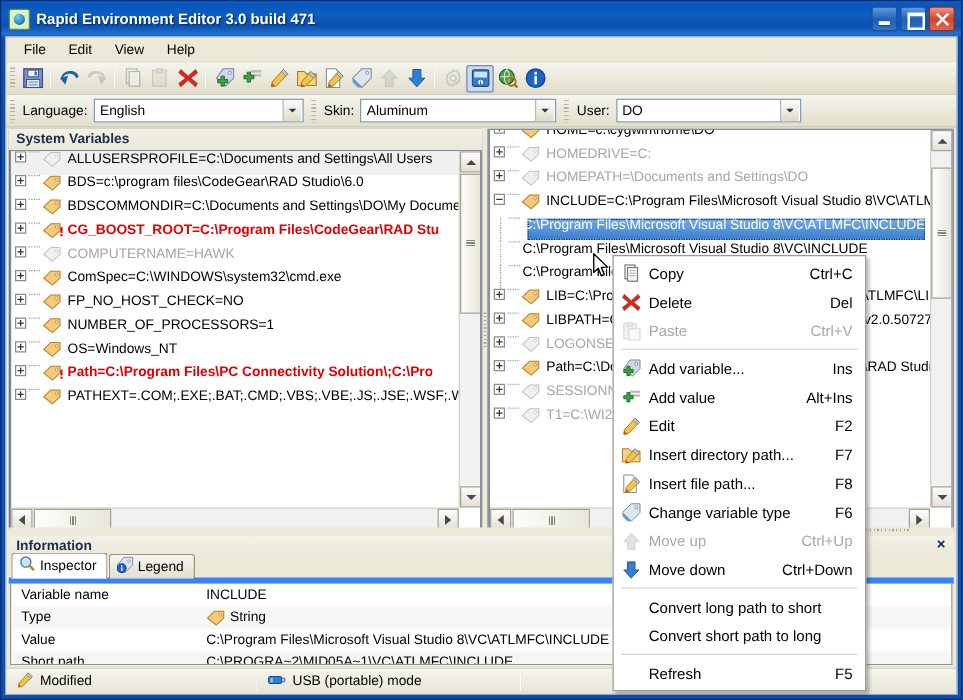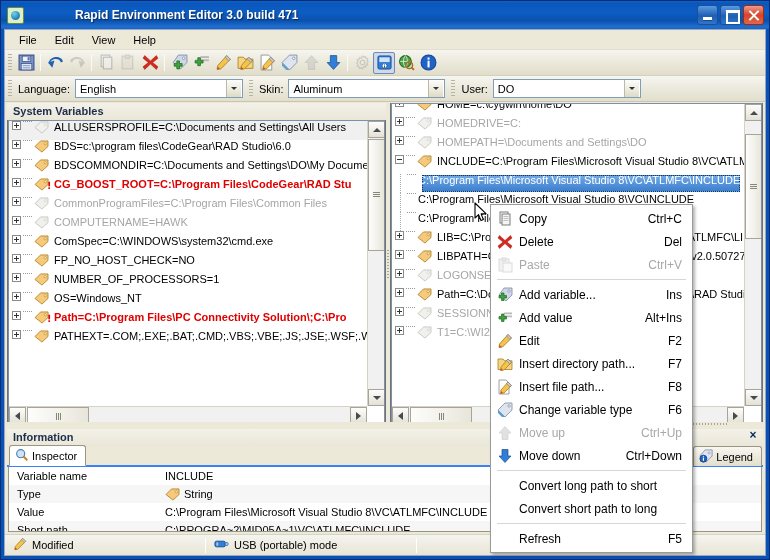--- a/index.html
+++ b/index.html
@@ -19,21 +19,20 @@
     background: linear-gradient(to bottom, #0a51b5 0%, #0a51b5 100%);
     border: 1px solid #062d72;
     overflow: hidden;
   }
   .titlebar {
     position: absolute; left: 0; top: 0; right: 0; height: 28px;
     background: linear-gradient(to bottom,
         #0f62c8 0%, #0a56bb 8%, #0c5ec4 40%, #0b51ae 70%, #1f6fd0 92%, #1a63c0 100%);
     display: flex; align-items: center;
     padding: 0 2px 0 4px;
-    gap: 46px;
   }
   .title-icon {
     width: 17px; height: 17px; margin: 0 5px 0 2px;
     background: #dff0c8;
     border: 1px solid #5f8f3f;
     border-radius: 2px;
     position: relative; flex: none;
   }
   .title-icon::after {
     content: ""; position: absolute; left: 3px; top: 3px;
@@ -255,21 +254,21 @@
     padding: 2px 0 0 6px; position: relative;
     background: linear-gradient(to bottom,#f3f1e8,#eae7d8);
   }
   .info-close {
     position:absolute; right: 3px; top: 0px; width: 14px; height: 14px;
     color:#0a2a5e; font-weight:bold; font-size:12px; text-align:center;
     line-height:13px; cursor:pointer;
   }
   .tabstrip {
     height: 21px; display:flex; align-items:flex-end; position:relative;
-    border-bottom: 2px solid #3b82f6; padding-left: 2px; justify-content: space-between;
+    border-bottom: 5px solid #3b82f6; padding-left: 2px;
   }
   .tab {
     height: 20px; display:flex; align-items:center; gap:3px; padding: 0 8px 0 5px;
     font-size: 11px; cursor: pointer;
     border: 1px solid #9a9685; border-bottom: none;
     border-radius: 3px 3px 0 0;
     background: linear-gradient(to bottom,#f7f6f0,#e2dfcd);
     margin-right: 1px; position: relative; top: 1px;
   }
   .tab.active {
@@ -545,31 +544,20 @@
                 <span class="dots"></span>
                 <span class="tag">
                   <svg width="17" height="13" viewBox="0 0 18 14">
                     <path d="M7 1 L15 1 L15 7 L8.5 13 L1 7 Z" fill="#f7c97a" stroke="#b0801f" stroke-width="0.9"></path>
                     <circle cx="12" cy="4" r="1.2" fill="#fff" stroke="#a07518" stroke-width="0.6"></circle>
                     <rect x="15.3" y="4" width="1.8" height="5" fill="#e00000"></rect>
                     <rect x="15.3" y="10" width="1.8" height="1.8" fill="#e00000"></rect>
                   </svg>
                 </span>
                 <span class="rtext">CG_BOOST_ROOT=C:\Program Files\CodeGear\RAD Stu</span>
-              </div>
-              <div class="row dim">
-                <span class="exp plus"></span>
-                <span class="dots"></span>
-                <span class="tag">
-                  <svg width="15" height="13" viewBox="0 0 16 14">
-                    <path d="M7 1 L15 1 L15 7 L8.5 13 L1 7 Z" fill="#f0f0ec" stroke="#c2c2bc" stroke-width="0.9"></path>
-                    <circle cx="12" cy="4" r="1.2" fill="#fff" stroke="#c2c2bc" stroke-width="0.6"></circle>
-                  </svg>
-                </span>
-                <span class="rtext">CommonProgramFiles=C:\Program Files\Common Files</span>
               </div>
               <div class="row dim">
                 <span class="exp plus"></span>
                 <span class="dots"></span>
                 <span class="tag">
                   <svg width="15" height="13" viewBox="0 0 16 14">
                     <path d="M7 1 L15 1 L15 7 L8.5 13 L1 7 Z" fill="#f0f0ec" stroke="#c2c2bc" stroke-width="0.9"></path>
                     <circle cx="12" cy="4" r="1.2" fill="#fff" stroke="#c2c2bc" stroke-width="0.6"></circle>
                   </svg>
                 </span>

